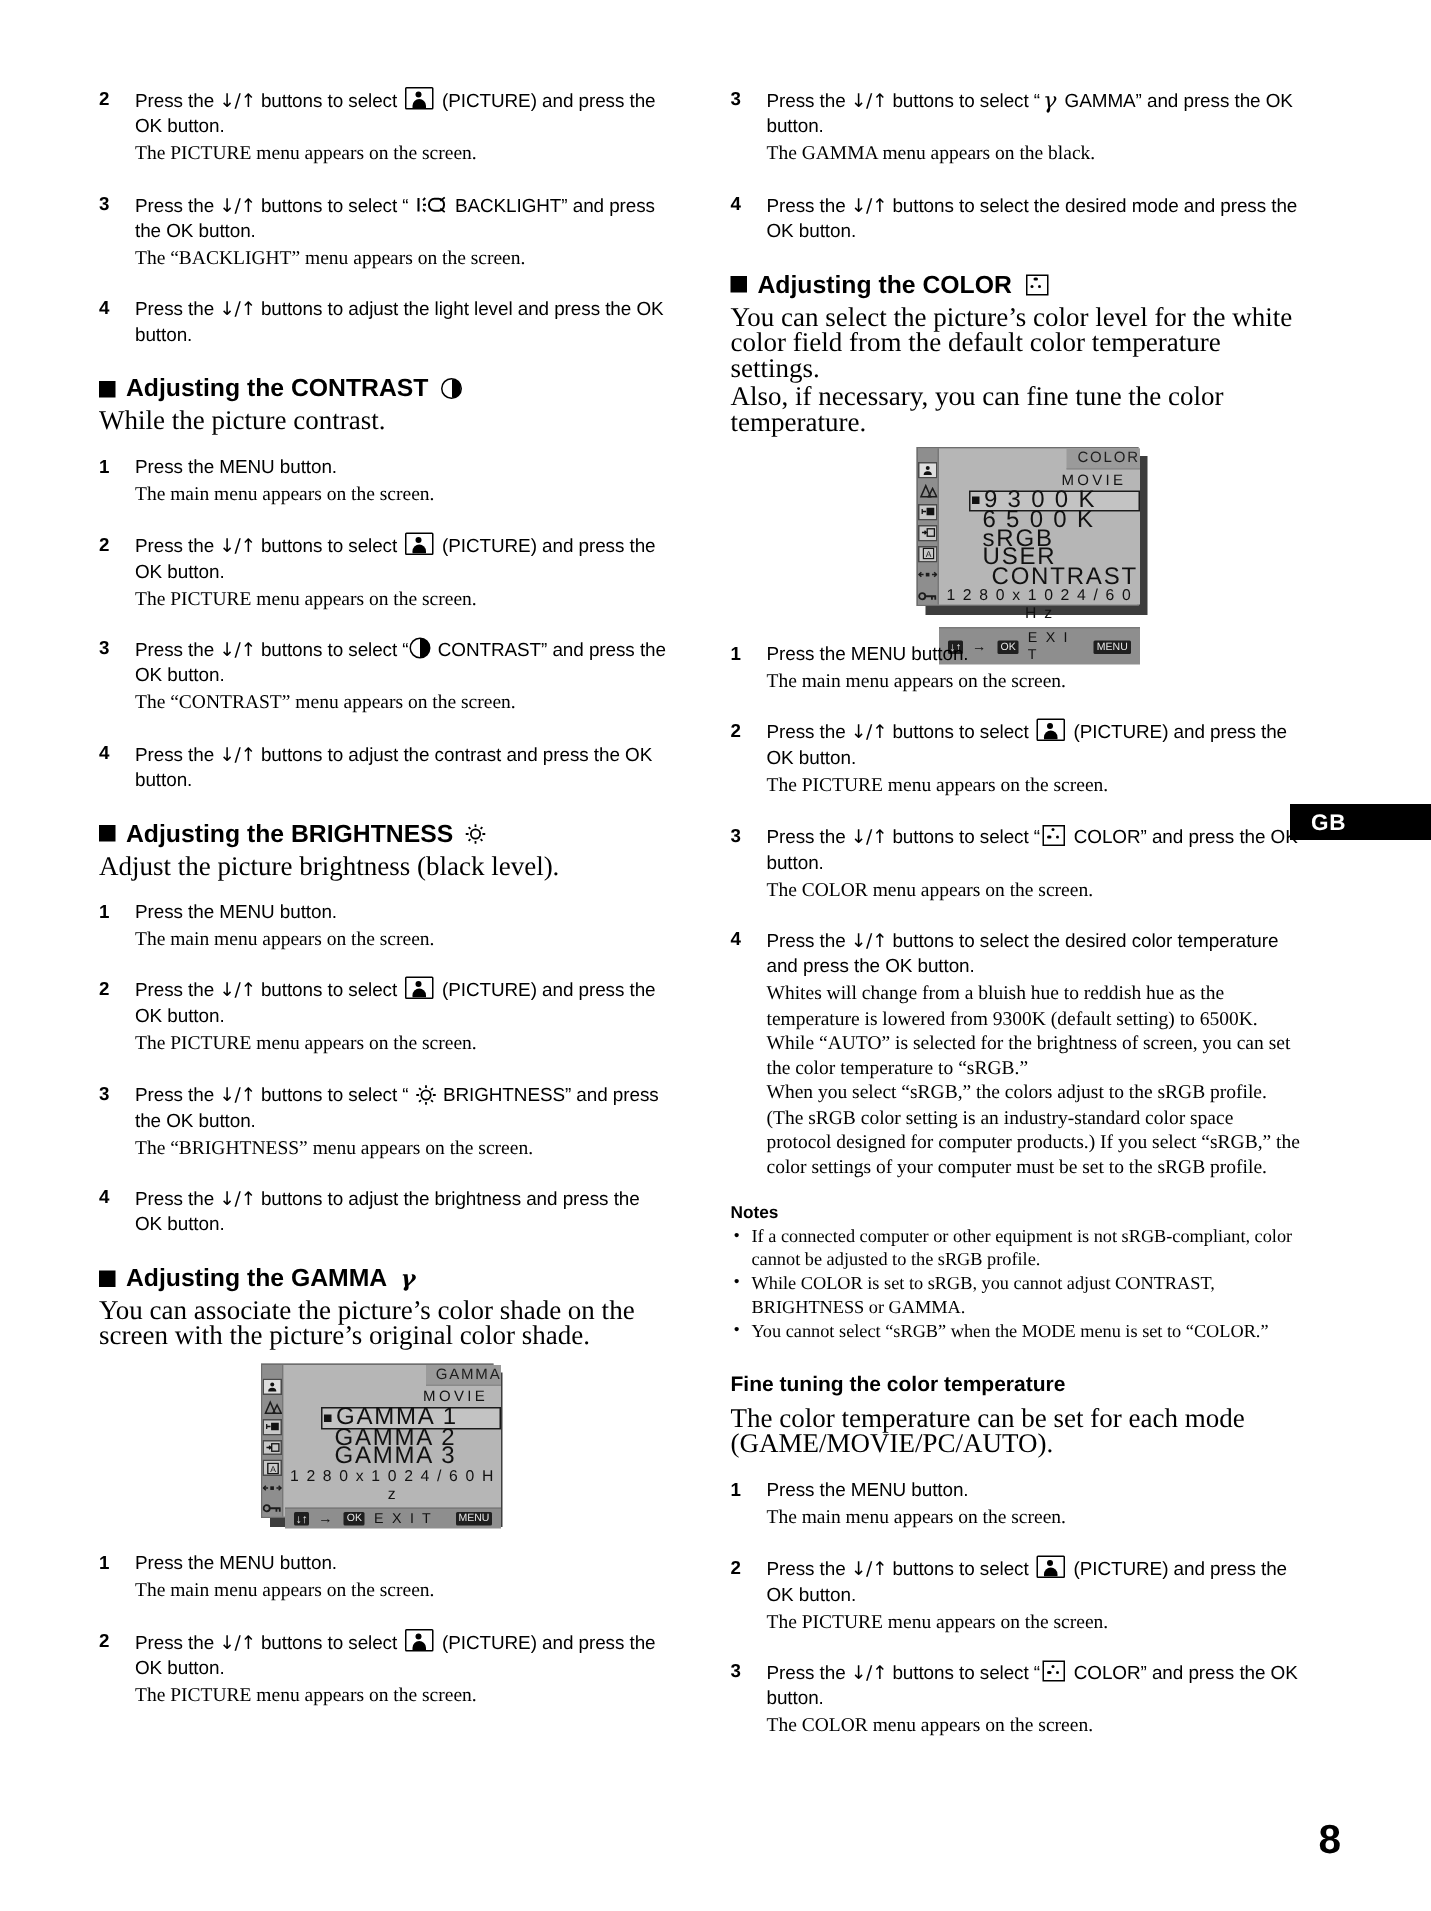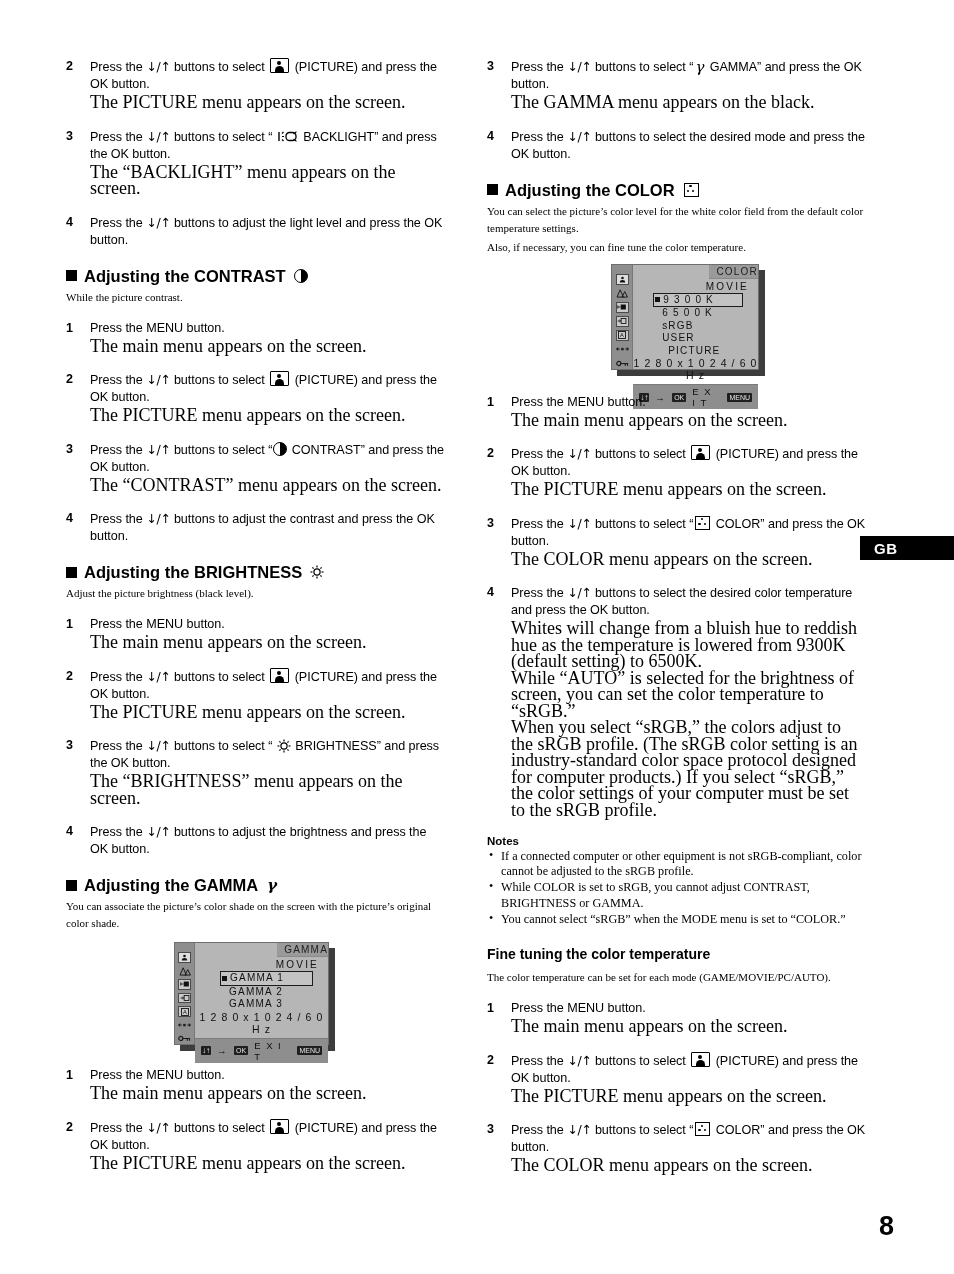--- a/index.html
+++ b/index.html
@@ -46,21 +46,21 @@
   }
   .step .head {
     font-family: "Liberation Sans", sans-serif;
     font-weight: normal;
     font-size: 12.6px;
     line-height: 17px;
     letter-spacing: -0.05px;
   }
   .step .body {
     font-family: "Liberation Serif", serif;
-    font-size: 18px;
+    font-size: 13px;
     line-height: 16.5px;
     margin-top: 1px;
   }
 
   
   .sect-head {
     font-family: "Liberation Sans", sans-serif;
     font-weight: bold;
     font-size: 16.5px;
     line-height: 20px;
@@ -73,21 +73,21 @@
     display: inline-block;
     width: 11px;
     height: 11px;
     background: #000;
     flex: 0 0 auto;
     position: relative;
     top: 0px;
   }
   .sect-intro {
     font-family: "Liberation Serif", serif;
-    font-size: 11px;
+    font-size: 18px;
     line-height: 17px;
     margin: 0 0 14px 0;
   }
   .sub-head {
     font-family: "Liberation Sans", sans-serif;
     font-weight: bold;
     font-size: 14px;
     line-height: 19px;
     margin: 18px 0 5px 0;
   }
@@ -260,22 +260,22 @@
     border-bottom: 1px solid #8a8a8a;
   }
   .osd-mode {
     text-align: right;
     font-size: 10px;
     letter-spacing: 2.2px;
     color: #111;
     padding: 2px 9px 1px 0;
   }
   .osd-list {
-    padding: 0 15px 0 25px;
-    font-size: 10px;
+    padding: 0 0 0 25px;
+    font-size: 16px;
     letter-spacing: 1.2px;
     color: #111;
     line-height: 12.5px;
     flex: 1;
   }
   .osd-opt { position: relative; padding-left: 9px; white-space: nowrap; }
   .osd-opt.sel {
     border: 1.3px solid #1b1b1b;
     display: inline-block;
     padding: 0 28px 0 9px;
@@ -651,21 +651,21 @@
           </div>
         </div>
         <div class="osd-main">
           <div class="osd-title">COLOR</div>
           <div class="osd-mode">MOVIE</div>
           <div class="osd-list" style="padding-left:20px">
             <div class="osd-opt sel"><span class="mark"></span><span>9 3 0 0 K</span></div>
             <div class="osd-opt">6 5 0 0 K</div>
             <div class="osd-opt">sRGB</div>
             <div class="osd-opt">USER</div>
-            <div class="osd-opt" style="padding-left:15px">PICTURE</div>
+            <div class="osd-opt" style="padding-left:15px">CONTRAST</div>
           </div>
           <div class="osd-res">1 2 8 0 x 1 0 2 4 / 6 0 H z</div>
           <div class="osd-bar">
             <span class="kbtn arr">↓↑</span>
             <span>→</span>
             <span class="kbtn">OK</span>
             <span class="bar-exit">
               <span>E X I T</span>
               <span class="kbtn">MENU</span>
             </span>

